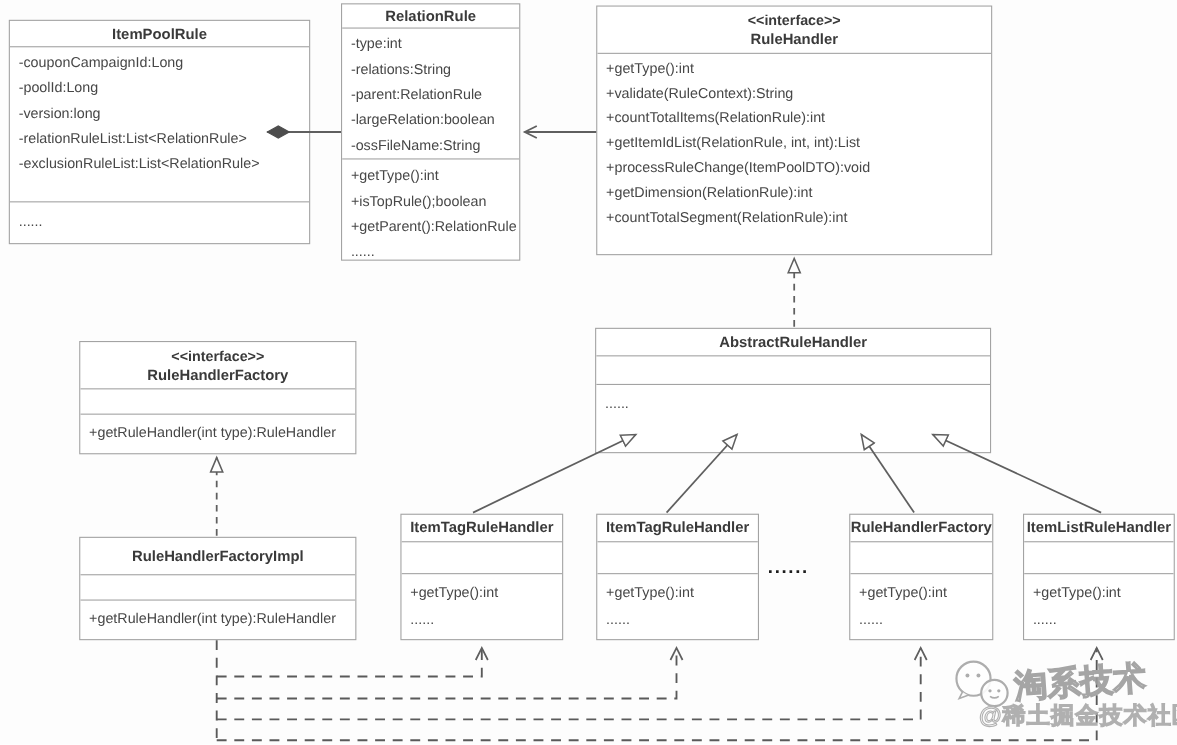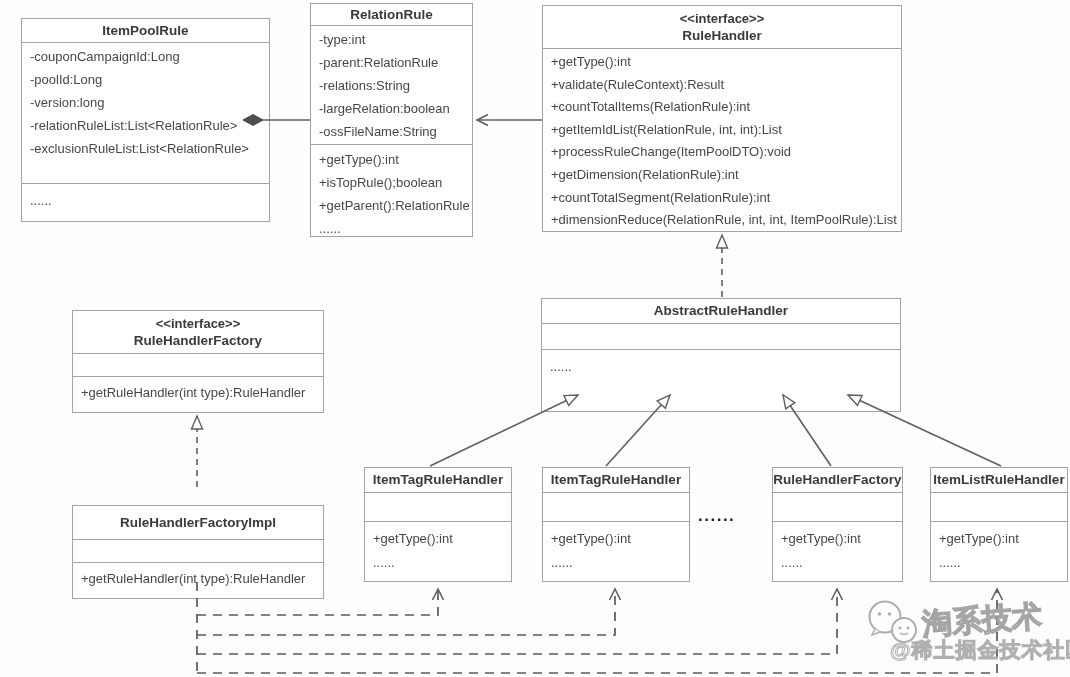--- a/index.html
+++ b/index.html
@@ -37,21 +37,21 @@
   .wm-title{position:absolute;left:64px;top:8px;font-size:30px;font-weight:bold;white-space:nowrap;
             color:rgba(255,255,255,.92);-webkit-text-stroke:1.2px #9c9c9c;transform:rotate(-4deg);}
   .wm-subtitle{position:absolute;left:32px;top:44px;font-size:21px;font-weight:bold;white-space:nowrap;
             color:rgba(255,255,255,.92);-webkit-text-stroke:1px #a8a8a8;letter-spacing:1px;}
 </style>
 </head>
 <body>
 
 <div class="canvas">
 
-  <div class="cls" style="left:21px;top:18px;width:249px;height:204px">
+  <div class="cls" style="left:8px;top:18px;width:274px;height:204px">
     <div class="hd" style="height:24px">
         <div class="nm">ItemPoolRule</div>
       </div>
     <div class="sec" style="height:141px;padding-top:2px">
       <div class="ln">-couponCampaignId:Long</div>
       <div class="ln">-poolId:Long</div>
       <div class="ln">-version:long</div>
       <div class="ln">-relationRuleList:List&lt;RelationRule&gt;</div>
       <div class="ln">-exclusionRuleList:List&lt;RelationRule&gt;</div>
     </div>
@@ -59,47 +59,46 @@
       <div class="ln">......</div>
     </div>
   </div>
 
   <div class="cls" style="left:310px;top:3px;width:163px;height:234px">
     <div class="hd" style="height:22px">
         <div class="nm">RelationRule</div>
       </div>
     <div class="sec" style="height:119px;padding-top:2px">
       <div class="ln">-type:int</div>
+      <div class="ln">-relations:String</div>
       <div class="ln">-parent:RelationRule</div>
-      <div class="ln">-relations:String</div>
       <div class="ln">-largeRelation:boolean</div>
       <div class="ln">-ossFileName:String</div>
     </div>
     <div class="sec grow" style="padding-top:3px">
       <div class="ln">+getType():int</div>
       <div class="ln">+isTopRule();boolean</div>
       <div class="ln">+getParent():RelationRule</div>
       <div class="ln">......</div>
     </div>
   </div>
 
   <div class="cls" style="left:542px;top:5px;width:360px;height:227px">
     <div class="hd" style="height:43px">
       <div class="st">&lt;&lt;interface&gt;&gt;</div>
       <div class="nm">RuleHandler</div>
     </div>
     <div class="sec grow lh22" style="padding-top:2px">
       <div class="ln">+getType():int</div>
-      <div class="ln">+validate(RuleContext):Result</div>
+      <div class="ln">+validate(RuleContext):String</div>
       <div class="ln">+countTotalItems(RelationRule):int</div>
       <div class="ln">+getItemIdList(RelationRule, int, int):List</div>
       <div class="ln">+processRuleChange(ItemPoolDTO):void</div>
       <div class="ln">+getDimension(RelationRule):int</div>
       <div class="ln">+countTotalSegment(RelationRule):int</div>
-      <div class="ln">+dimensionReduce(RelationRule, int, int, ItemPoolRule):List</div>
     </div>
   </div>
 
   <div class="cls" style="left:72px;top:310px;width:252px;height:103px">
     <div class="hd" style="height:43px">
       <div class="st">&lt;&lt;interface&gt;&gt;</div>
       <div class="nm">RuleHandlerFactory</div>
     </div>
     <div class="sec" style="height:23px"></div>
     <div class="sec grow lh30">
@@ -110,21 +109,21 @@
   <div class="cls" style="left:541px;top:298px;width:360px;height:114px">
     <div class="hd" style="height:25px">
         <div class="nm">AbstractRuleHandler</div>
       </div>
     <div class="sec" style="height:26px"></div>
     <div class="sec grow" style="padding-top:5px">
       <div class="ln">......</div>
     </div>
   </div>
 
-  <div class="cls" style="left:72px;top:505px;width:252px;height:94px">
+  <div class="cls" style="left:72px;top:488px;width:252px;height:94px">
     <div class="hd" style="height:34px">
         <div class="nm">RuleHandlerFactoryImpl</div>
       </div>
     <div class="sec" style="height:23px"></div>
     <div class="sec grow lh30">
       <div class="ln">+getRuleHandler(int type):RuleHandler</div>
     </div>
   </div>
 
   <div class="cls" style="left:364px;top:467px;width:148px;height:115px">

